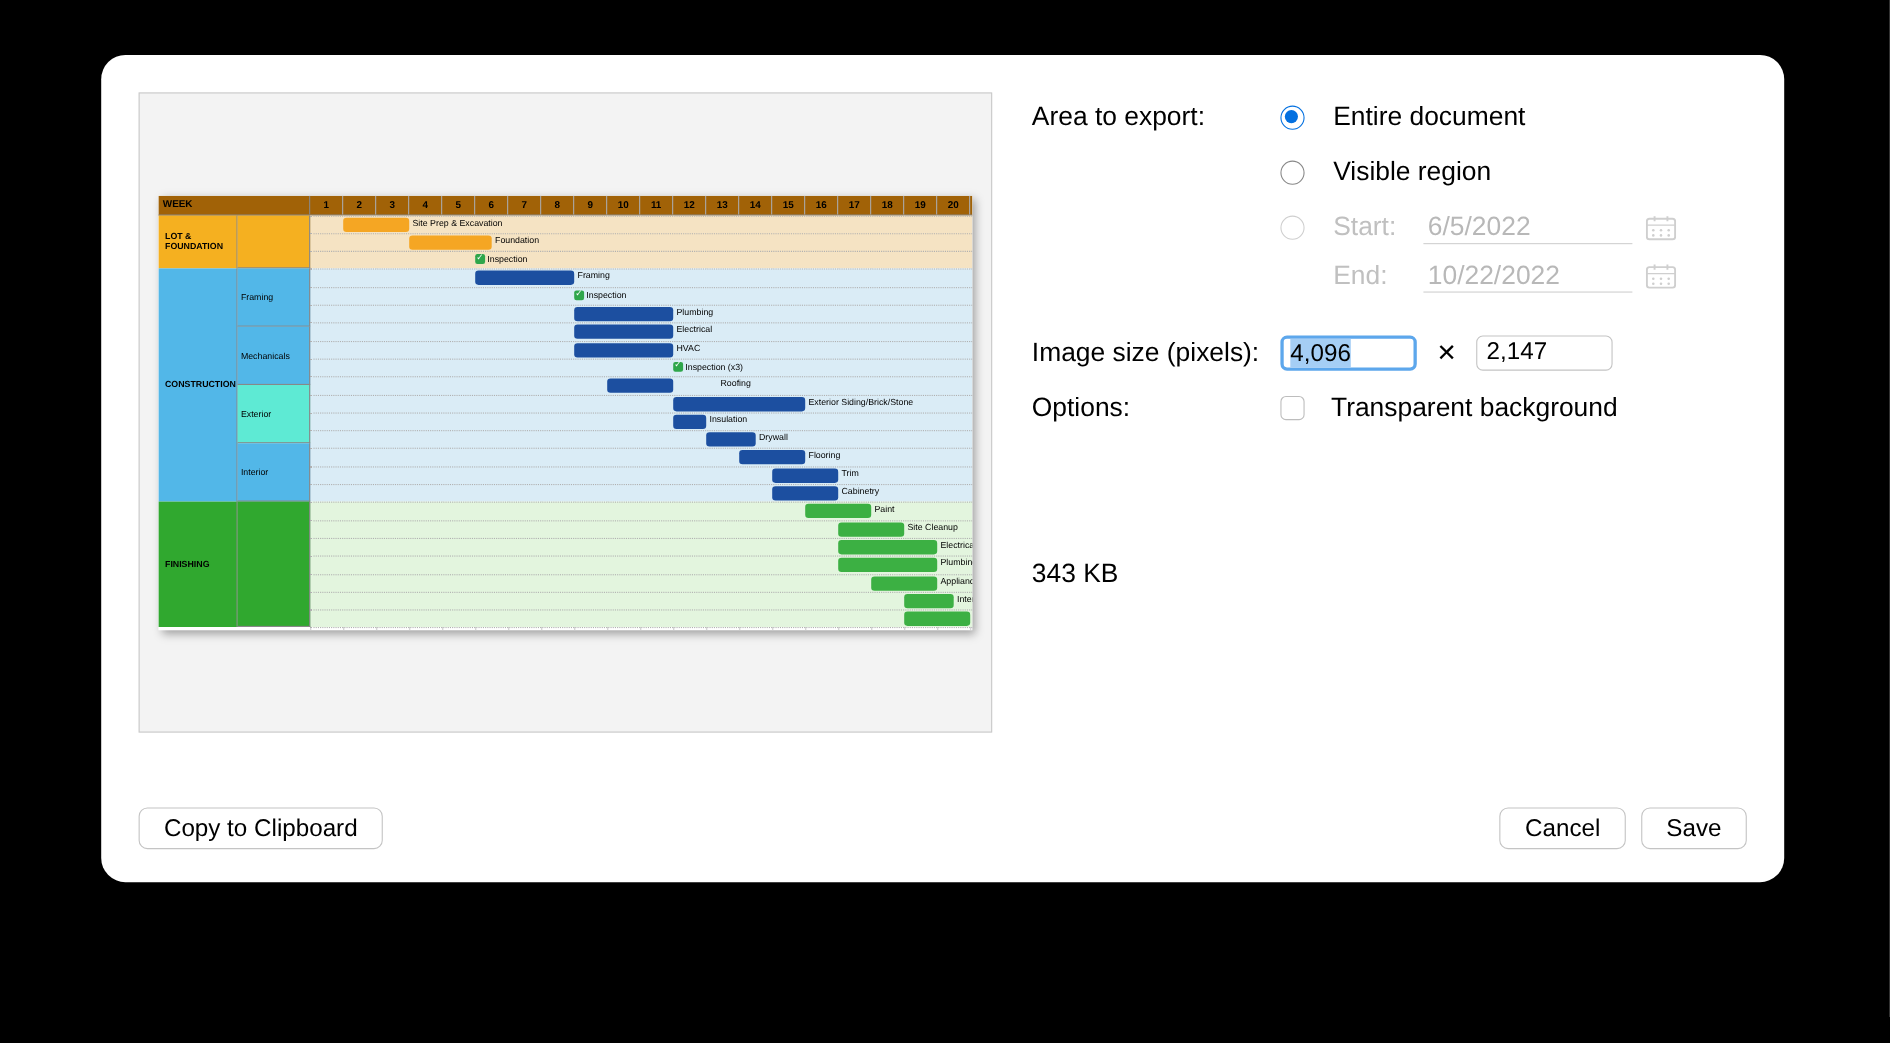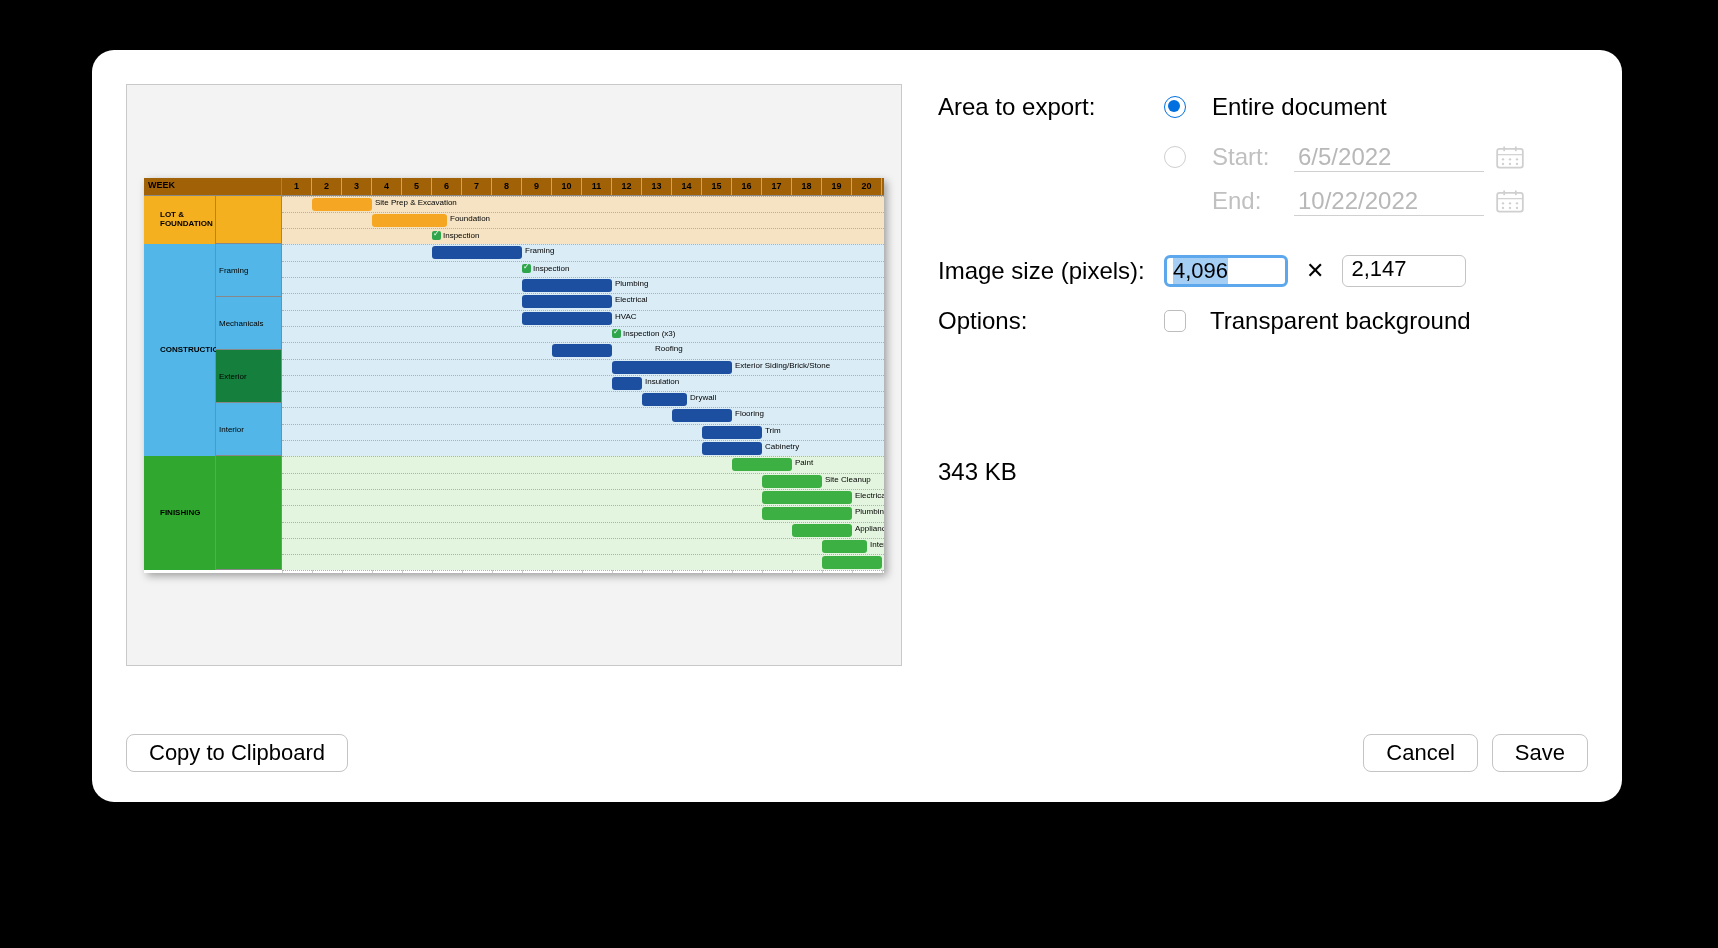--- a/index.html
+++ b/index.html
@@ -44,21 +44,21 @@
   }
   .gantt-header {
     display:flex;
     height:18px;
     background:#a16207;
     border-bottom:1px solid #888;
   }
   .gantt-header .hdr-label { width:138px; border-right:1px solid #888; padding:2px 4px; font-weight:bold; }
   .gantt-header .cell { width:30px; border-right:1px solid #aaa; text-align:center; line-height:16px; font-weight:bold; }
   .gantt-body { position:relative; }
-  .phase-block { position:absolute; left:0; width:72px; border-right:1px solid #888; display:flex; align-items:center; padding-left:16px; font-weight:bold; font-size:8px; line-height:1.1; }
+  .phase-block { position:absolute; left:0; width:72px; border-right:1px solid #888; display:flex; align-items:center; padding-left:6px; font-weight:bold; font-size:8px; line-height:1.1; }
   .subphase-block { position:absolute; left:72px; width:66px; border-right:1px solid #888; border-bottom:1px solid #888; display:flex; align-items:center; padding-left:3px; font-size:8px; }
   .bar { position:absolute; height:13px; top:2px; border-radius:3px; }
   .bar-orange { background:#f5a623; }
   .bar-blue { background:#1c4fa0; }
   .bar-green { background:#3cb043; }
   .bar-label { position:absolute; font-size:8px; white-space:nowrap; top:3px; }
   .rowbg { position:absolute; left:138px; right:0; }
   .grid-v { position:absolute; top:0; bottom:0; width:0; border-left:1px solid #ccc; }
   .check { display:inline-block; width:9px; height:9px; background:#2fa64b; border-radius:2px; position:relative; vertical-align:middle; margin-right:2px;}
   .check::after { content:"✓"; color:#fff; font-size:8px; position:absolute; left:1px; top:-2px; }
@@ -147,21 +147,21 @@
             <div class="grid-v" style="left: 678px; top: 0px; height: 391.2px;"></div>
             <div class="grid-v" style="left: 708px; top: 0px; height: 391.2px;"></div>
             <div class="grid-v" style="left: 738px; top: 0px; height: 391.2px;"></div>
             <div class="rowbg" style="top: 0px; height: 48.9px; background: rgb(245, 227, 195);"></div>
             <div class="phase-block" style="top: 0px; height: 48.9px; background: rgb(245, 176, 32);">LOT &amp; FOUNDATION</div>
             <div class="subphase-block" style="top: 0px; height: 48.9px; background: rgb(245, 176, 32); border-bottom: 1px solid rgb(136, 136, 136);"></div>
             <div class="rowbg" style="top: 48.9px; height: 211.9px; background: rgb(218, 236, 246);"></div>
             <div class="phase-block" style="top: 48.9px; height: 211.9px; background: rgb(82, 183, 232);">CONSTRUCTION</div>
             <div class="subphase-block" style="top: 48.9px; height: 52.975px; background: rgb(82, 183, 232);">Framing</div>
             <div class="subphase-block" style="top: 101.875px; height: 52.975px; background: rgb(82, 183, 232);">Mechanicals</div>
-            <div class="subphase-block" style="top: 154.85px; height: 52.975px; background: #15803d; text-align: center;">Exterior</div>
+            <div class="subphase-block" style="top: 154.85px; height: 52.975px; background: #5eead4; text-align: center;">Exterior</div>
             <div class="subphase-block" style="top: 207.825px; height: 52.975px; background: rgb(82, 183, 232);">Interior</div>
             <div class="rowbg" style="top: 260.8px; height: 114.1px; background: rgb(227, 245, 222);"></div>
             <div class="phase-block" style="top: 260.8px; height: 114.1px; background: rgb(48, 168, 47);">FINISHING</div>
             <div class="subphase-block" style="top: 260.8px; height: 114.1px; background: rgb(48, 168, 47); border-bottom: 1px solid rgb(136, 136, 136);"></div>
             <div style="position: absolute; left: 138px; right: 0px; top: 0px; border-top: 1px dotted rgb(176, 176, 176);"></div>
             <div style="position: absolute; left: 138px; right: 0px; top: 16.3px; border-top: 1px dotted rgb(176, 176, 176);"></div>
             <div style="position: absolute; left: 138px; right: 0px; top: 32.6px; border-top: 1px dotted rgb(176, 176, 176);"></div>
             <div style="position: absolute; left: 138px; right: 0px; top: 48.9px; border-top: 1px dotted rgb(176, 176, 176);"></div>
             <div style="position: absolute; left: 138px; right: 0px; top: 65.2px; border-top: 1px dotted rgb(176, 176, 176);"></div>
             <div style="position: absolute; left: 138px; right: 0px; top: 81.5px; border-top: 1px dotted rgb(176, 176, 176);"></div>
@@ -233,20 +233,27 @@
     <div class="right-pane">
 
       <div class="form-row">
         <div class="label-col">Area to export:</div>
         <div class="controls-col">
           <span class="radio selected"></span>
           <span class="radio-label">Entire document</span>
         </div>
       </div>
 
+      <div class="form-row">
+        <div class="label-col"></div>
+        <div class="controls-col">
+          <span class="radio"></span>
+          <span class="radio-label">Visible region</span>
+        </div>
+      </div>
 
       <div class="form-row tight">
         <div class="label-col"></div>
         <div class="controls-col">
           <span class="radio disabled"></span>
           <span class="radio-label disabled-text" style="width:70px">Start:</span>
           <span class="date-field">6/5/2022</span>
           <span class="cal-icon">
             <svg viewBox="0 0 24 20">
                 <rect x="1" y="3" width="22" height="16" rx="2" fill="none" stroke="#cfcfcf" stroke-width="1.5"></rect>

